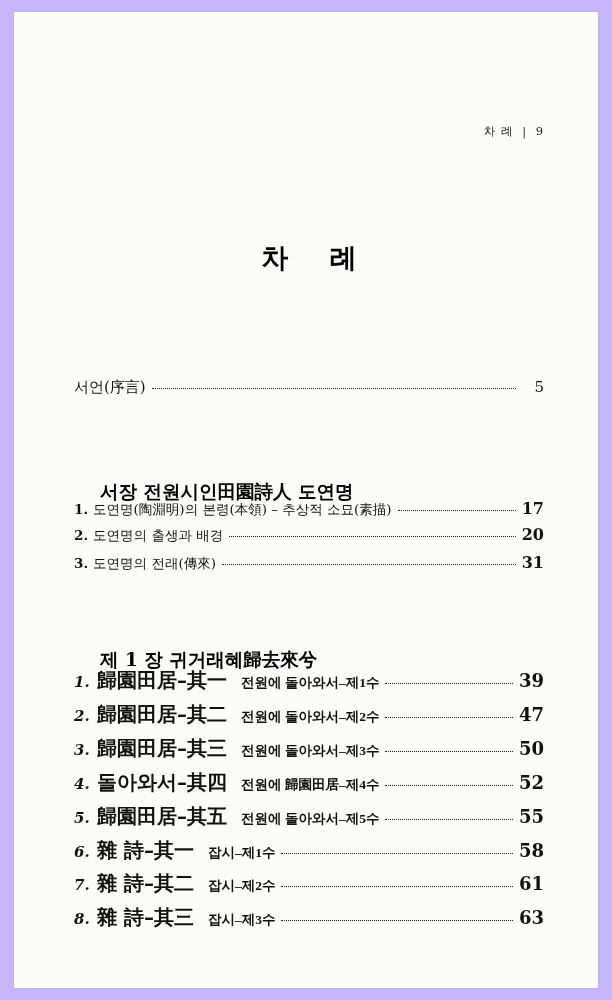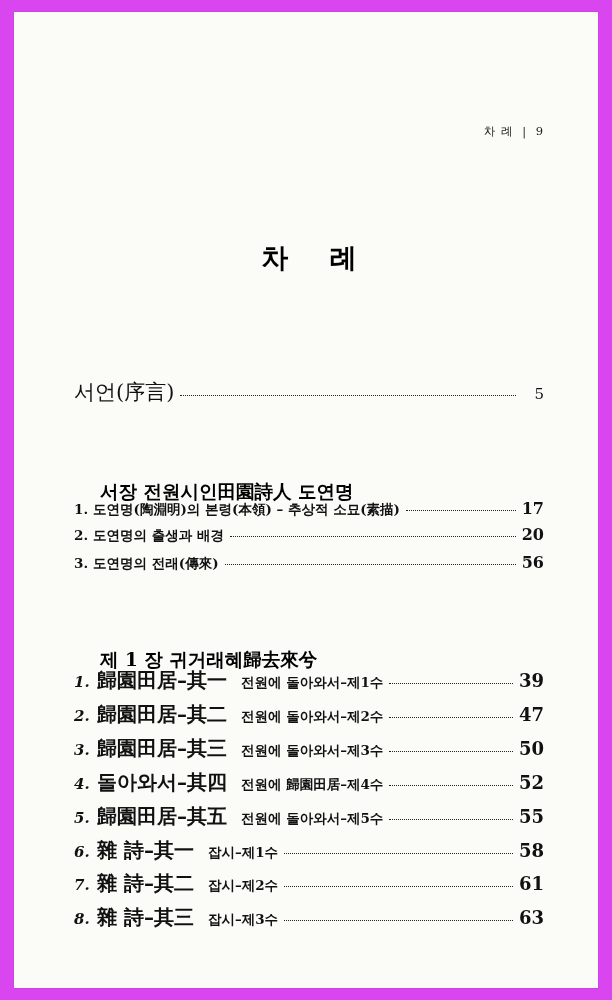--- a/index.html
+++ b/index.html
@@ -13,21 +13,21 @@
     position: relative;
     font-family: "DejaVu Serif", serif;
     color: #111;
     overflow: hidden;
   }
   .page {
     position: absolute;
     left: 0; top: 0;
     width: 612px;
     height: 1000px;
-    background: #d946ef;
+    background: #c4b5fd;
   }
   .paper {
     position: absolute;
     left: 14px;
     top: 12px;
     width: 584px;
     height: 976px;
     background: #fbfbf7;
     box-shadow: 0 0 1px rgba(0,0,0,0.25);
   }
@@ -96,21 +96,21 @@
     flex: 0 0 auto;
     text-align: right;
     min-width: 22px;
     font-size: 16px;
   }
 
   .preface {
     top: 366px;
     font-size: 15px;
   }
-  .preface .label { font-size: 21px; text-align: right; }
+  .preface .label { font-size: 15px; text-align: right; }
   .preface .page-no { font-size: 15px; }
 
   
   .section-head {
     position: absolute;
     left: 26px;
     font-size: 18.5px;
     font-weight: bold;
     color: #000;
     white-space: nowrap;
@@ -120,21 +120,21 @@
   .sec1 { top: 422px; }
   .sec2 { top: 590px; }
 
   
   .sub {
     font-size: 13.5px;
     font-weight: bold;
   }
   .sub .num { font-weight: bold; }
   .sub .page-no { font-weight: bold; }
-  .sub .label { font-weight: bold; }
+  .sub .label { font-weight: normal; }
   .sub-1 { top: 487px; }
   .sub-2 { top: 513px; }
   .sub-3 { top: 541px; }
 
   
   .poem {
     font-size: 15px;
   }
   .poem .num {
     font-style: italic;
@@ -147,20 +147,21 @@
   .poem .han {
     font-weight: bold;
     font-size: 20px;
     white-space: nowrap;
   }
   .poem .kor {
     font-size: 13.5px;
     font-weight: bold;
     margin-left: 14px;
     white-space: nowrap;
+    font-family: Liberation Serif, serif;
   }
   .poem .page-no {
     font-weight: bold;
     font-size: 18px;
   }
 
   .p-1 { top: 655px; }
   .p-2 { top: 689px; }
   .p-3 { top: 723px; }
   .p-4 { top: 757px; }
@@ -203,21 +204,21 @@
         <span class="num">2.</span>
         <span class="label">도연명의 출생과 배경</span>
         <span class="dots"></span>
         <span class="page-no">20</span>
       </div>
 
       <div class="entry sub sub-3">
         <span class="num">3.</span>
         <span class="label">도연명의 전래(傳來)</span>
         <span class="dots"></span>
-        <span class="page-no">56</span>
+        <span class="page-no">31</span>
       </div>
 
       <div class="section-head sec2">제 1 장   귀거래혜歸去來兮</div>
 
       <div class="entry poem p-1">
         <span class="num">1.</span>
         <span class="label han">歸園田居–其一</span>
         <span class="label kor">전원에 돌아와서–제1수</span>
         <span class="dots"></span>
         <span class="page-no">39</span>

